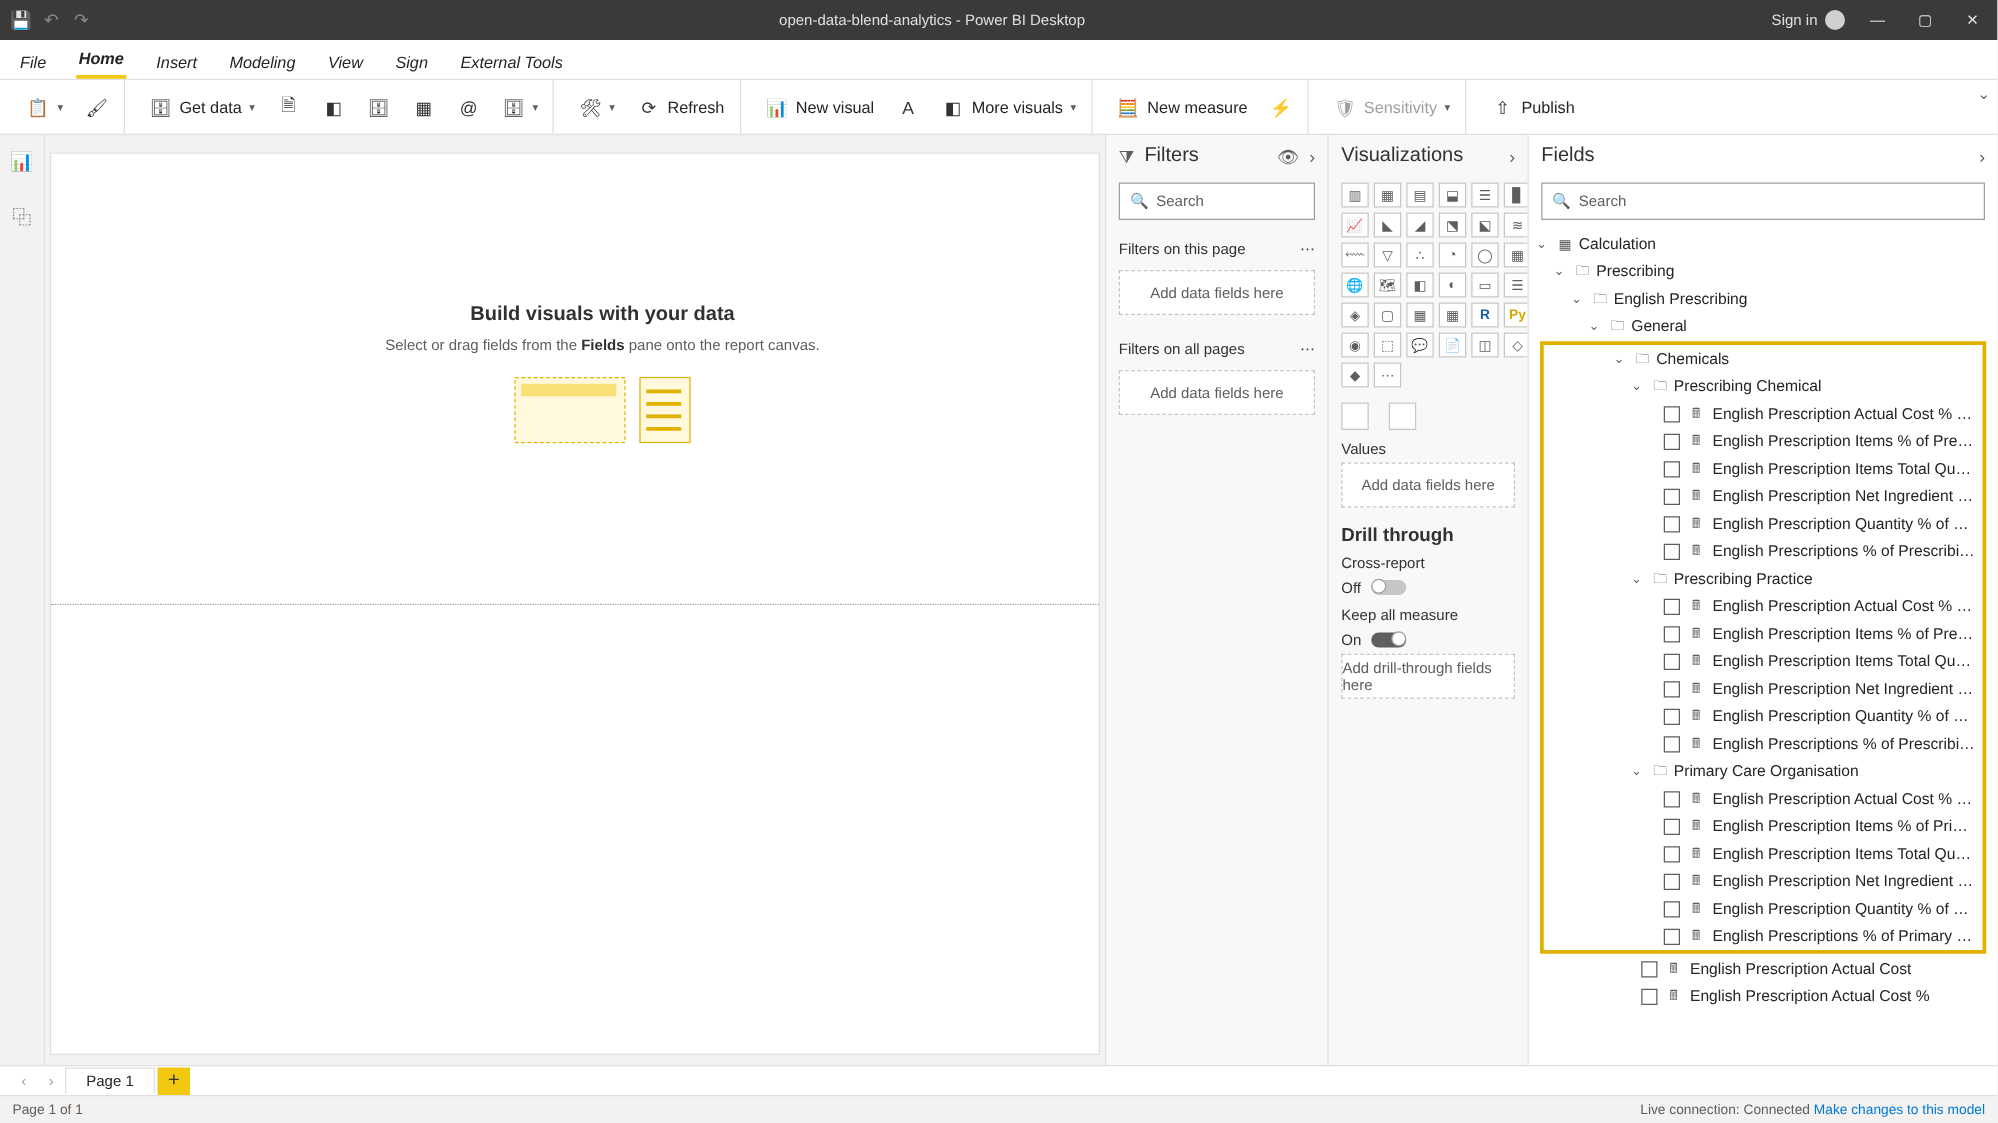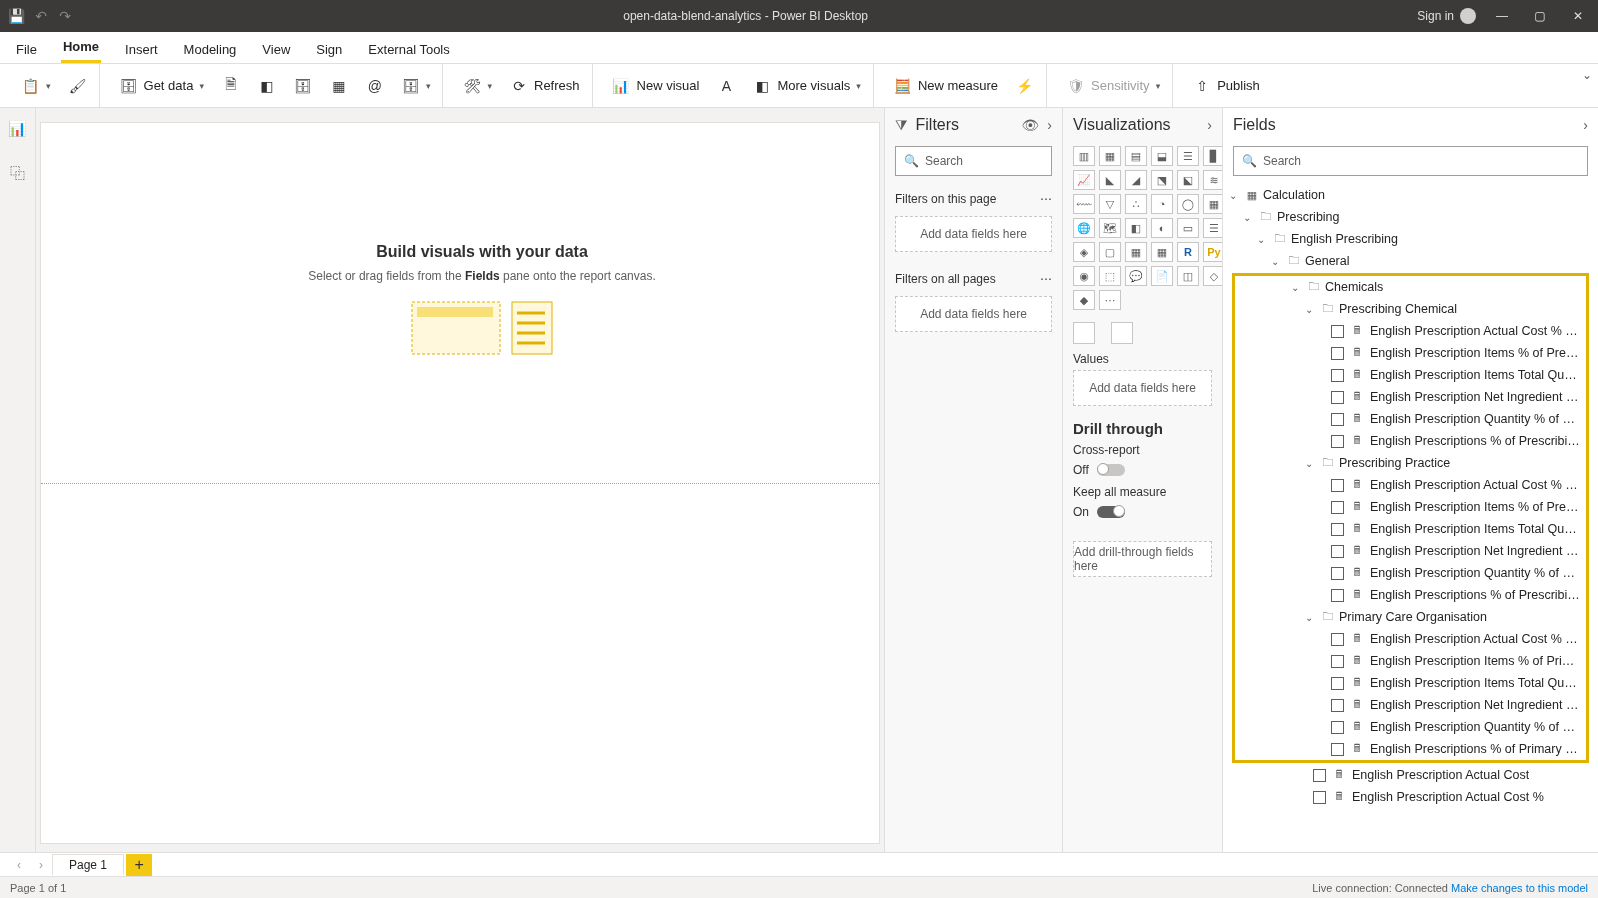--- a/index.html
+++ b/index.html
@@ -9,21 +9,21 @@
 .titlebar { height: 32px; background: #3b3a39; display: flex; align-items: center; color: #fff; padding: 0 8px; }
 .titlebar .left { display: flex; gap: 6px; align-items: center; }
 .titlebar .left .tb-icon { width: 18px; height: 18px; display:flex;align-items:center;justify-content:center;font-size:14px;color:#999; }
 .titlebar .center { flex: 1; text-align: center; font-size: 12px; color: #e1dfdd; }
 .titlebar .right { display: flex; align-items: center; gap: 14px; }
 .titlebar .signin { font-size: 12px; color:#e1dfdd; display:flex;align-items:center;gap:6px;}
 .titlebar .avatar { width:16px;height:16px;border-radius:50%;background:#d2d0ce;}
 .titlebar .winbtn { width:24px;height:24px;display:flex;align-items:center;justify-content:center;color:#e1dfdd;font-size:12px;}
 
 
-.ribbon-tabs { height: 32px; background:#fff; display:flex; align-items:flex-end; padding-left:14px; gap:22px; border-bottom:1px solid #e1dfdd;}
+.ribbon-tabs { height: 32px; background:#fff; display:flex; align-items:flex-end; padding-left:14px; gap:22px; border-bottom:1px solid #e1dfdd;font-style:italic;}
 .ribbon-tabs .menu-item { font-size:13px; padding:6px 2px; cursor:pointer; }
 .ribbon-tabs .menu-item.active { border-bottom:3px solid #f2c811; font-weight:600; }
 
 
 .ribbon { height: 44px; background:#fff; display:flex; align-items:center; padding:0 10px; gap:8px; border-bottom:1px solid #e1dfdd; position:relative;}
 .ribbon .group { display:flex; align-items:center; gap:10px; padding:0 8px; border-right:1px solid #e1dfdd; height:100%; }
 .ribbon .btn { display:flex; align-items:center; gap:6px; padding:4px 4px; font-size:13px; color:#252423; cursor:pointer;}
 .ribbon .btn.disabled { color:#a19f9d; }
 .ribbon .ico { width:18px;height:18px;display:flex;align-items:center;justify-content:center;font-size:14px;color:#333;}
 .ribbon .caret { font-size:9px; color:#605e5c; }
@@ -328,21 +328,21 @@
           <div class="knob"></div>
         </div>
       </div>
     <div class="viz-label">Keep all measure</div>
     <div class="toggle-row">
         <span>On</span>
         <div class="toggle on">
           <div class="knob"></div>
         </div>
       </div>
-    <div class="drop-well" style="margin:18px 10px">Add drill-through fields here</div>
+    <div class="drop-well" style="margin:0 10px">Add drill-through fields here</div>
   </div>
 
   <div class="pane fields-pane">
     <div class="pane-header">
       <span style="font-size:16px">Fields</span>
       <span class="spacer"></span>
       <span class="ph-icon">›</span>
     </div>
     <div class="fields-search">
       <span>🔍</span>

